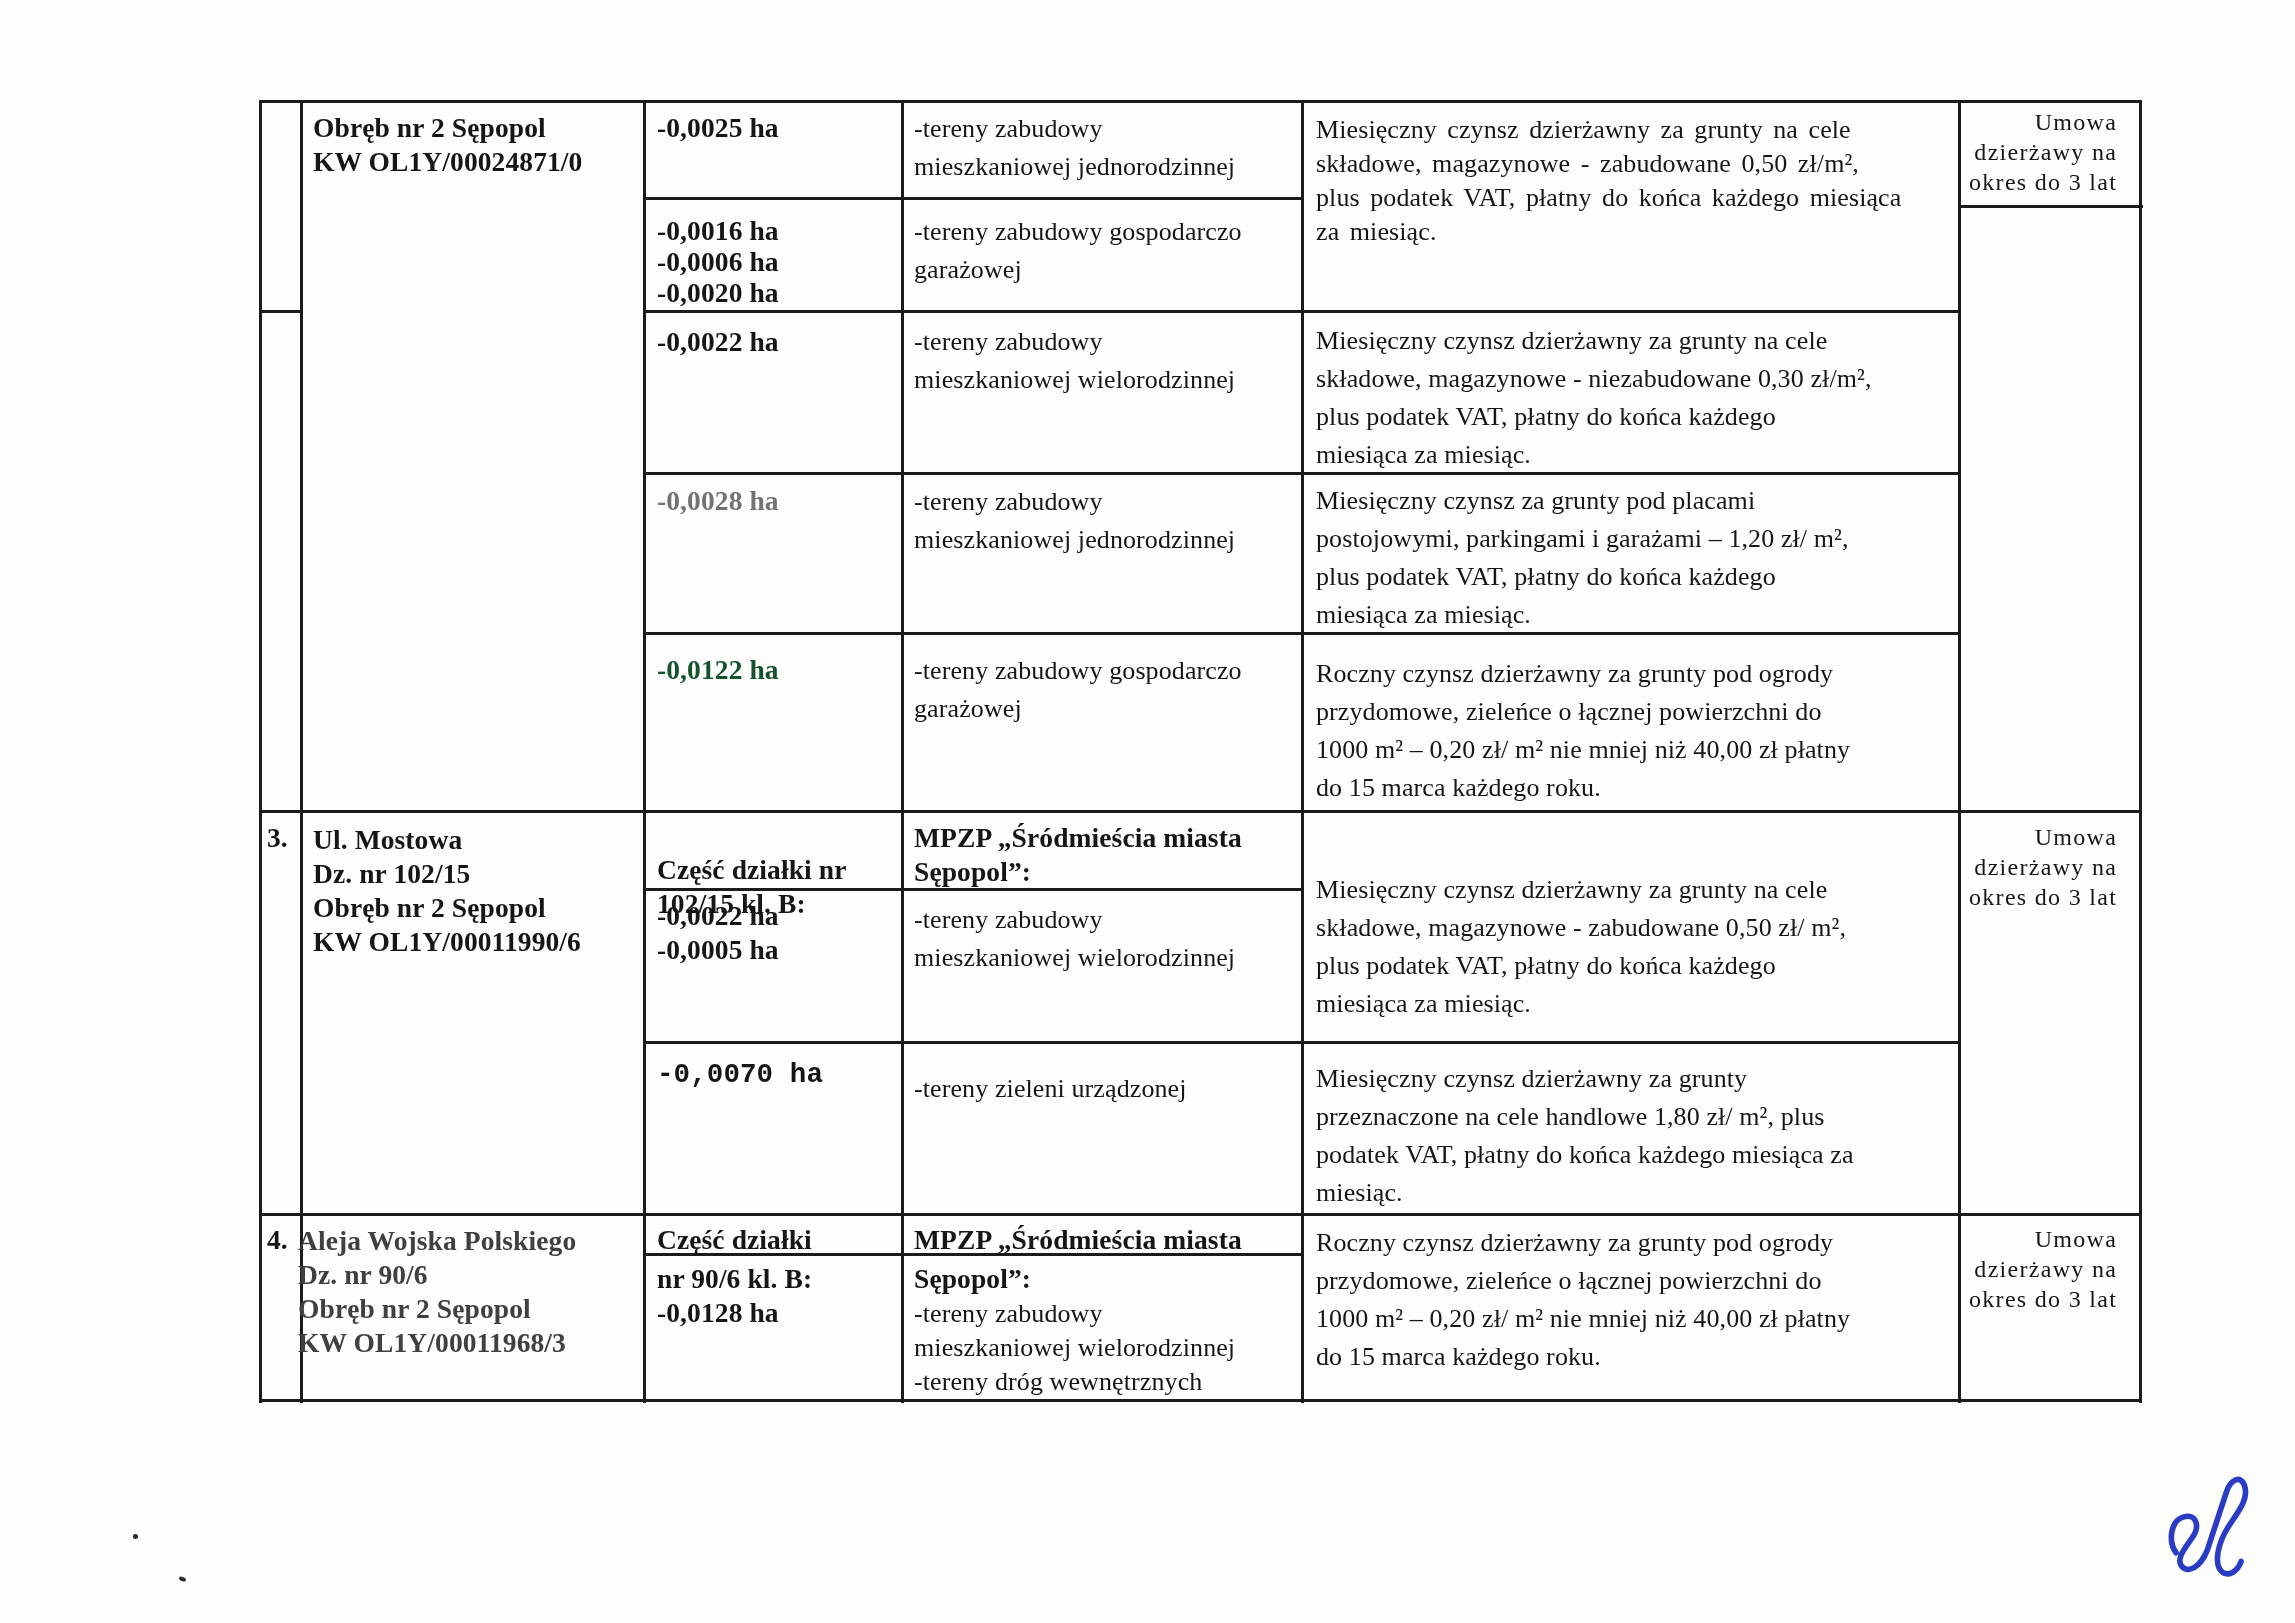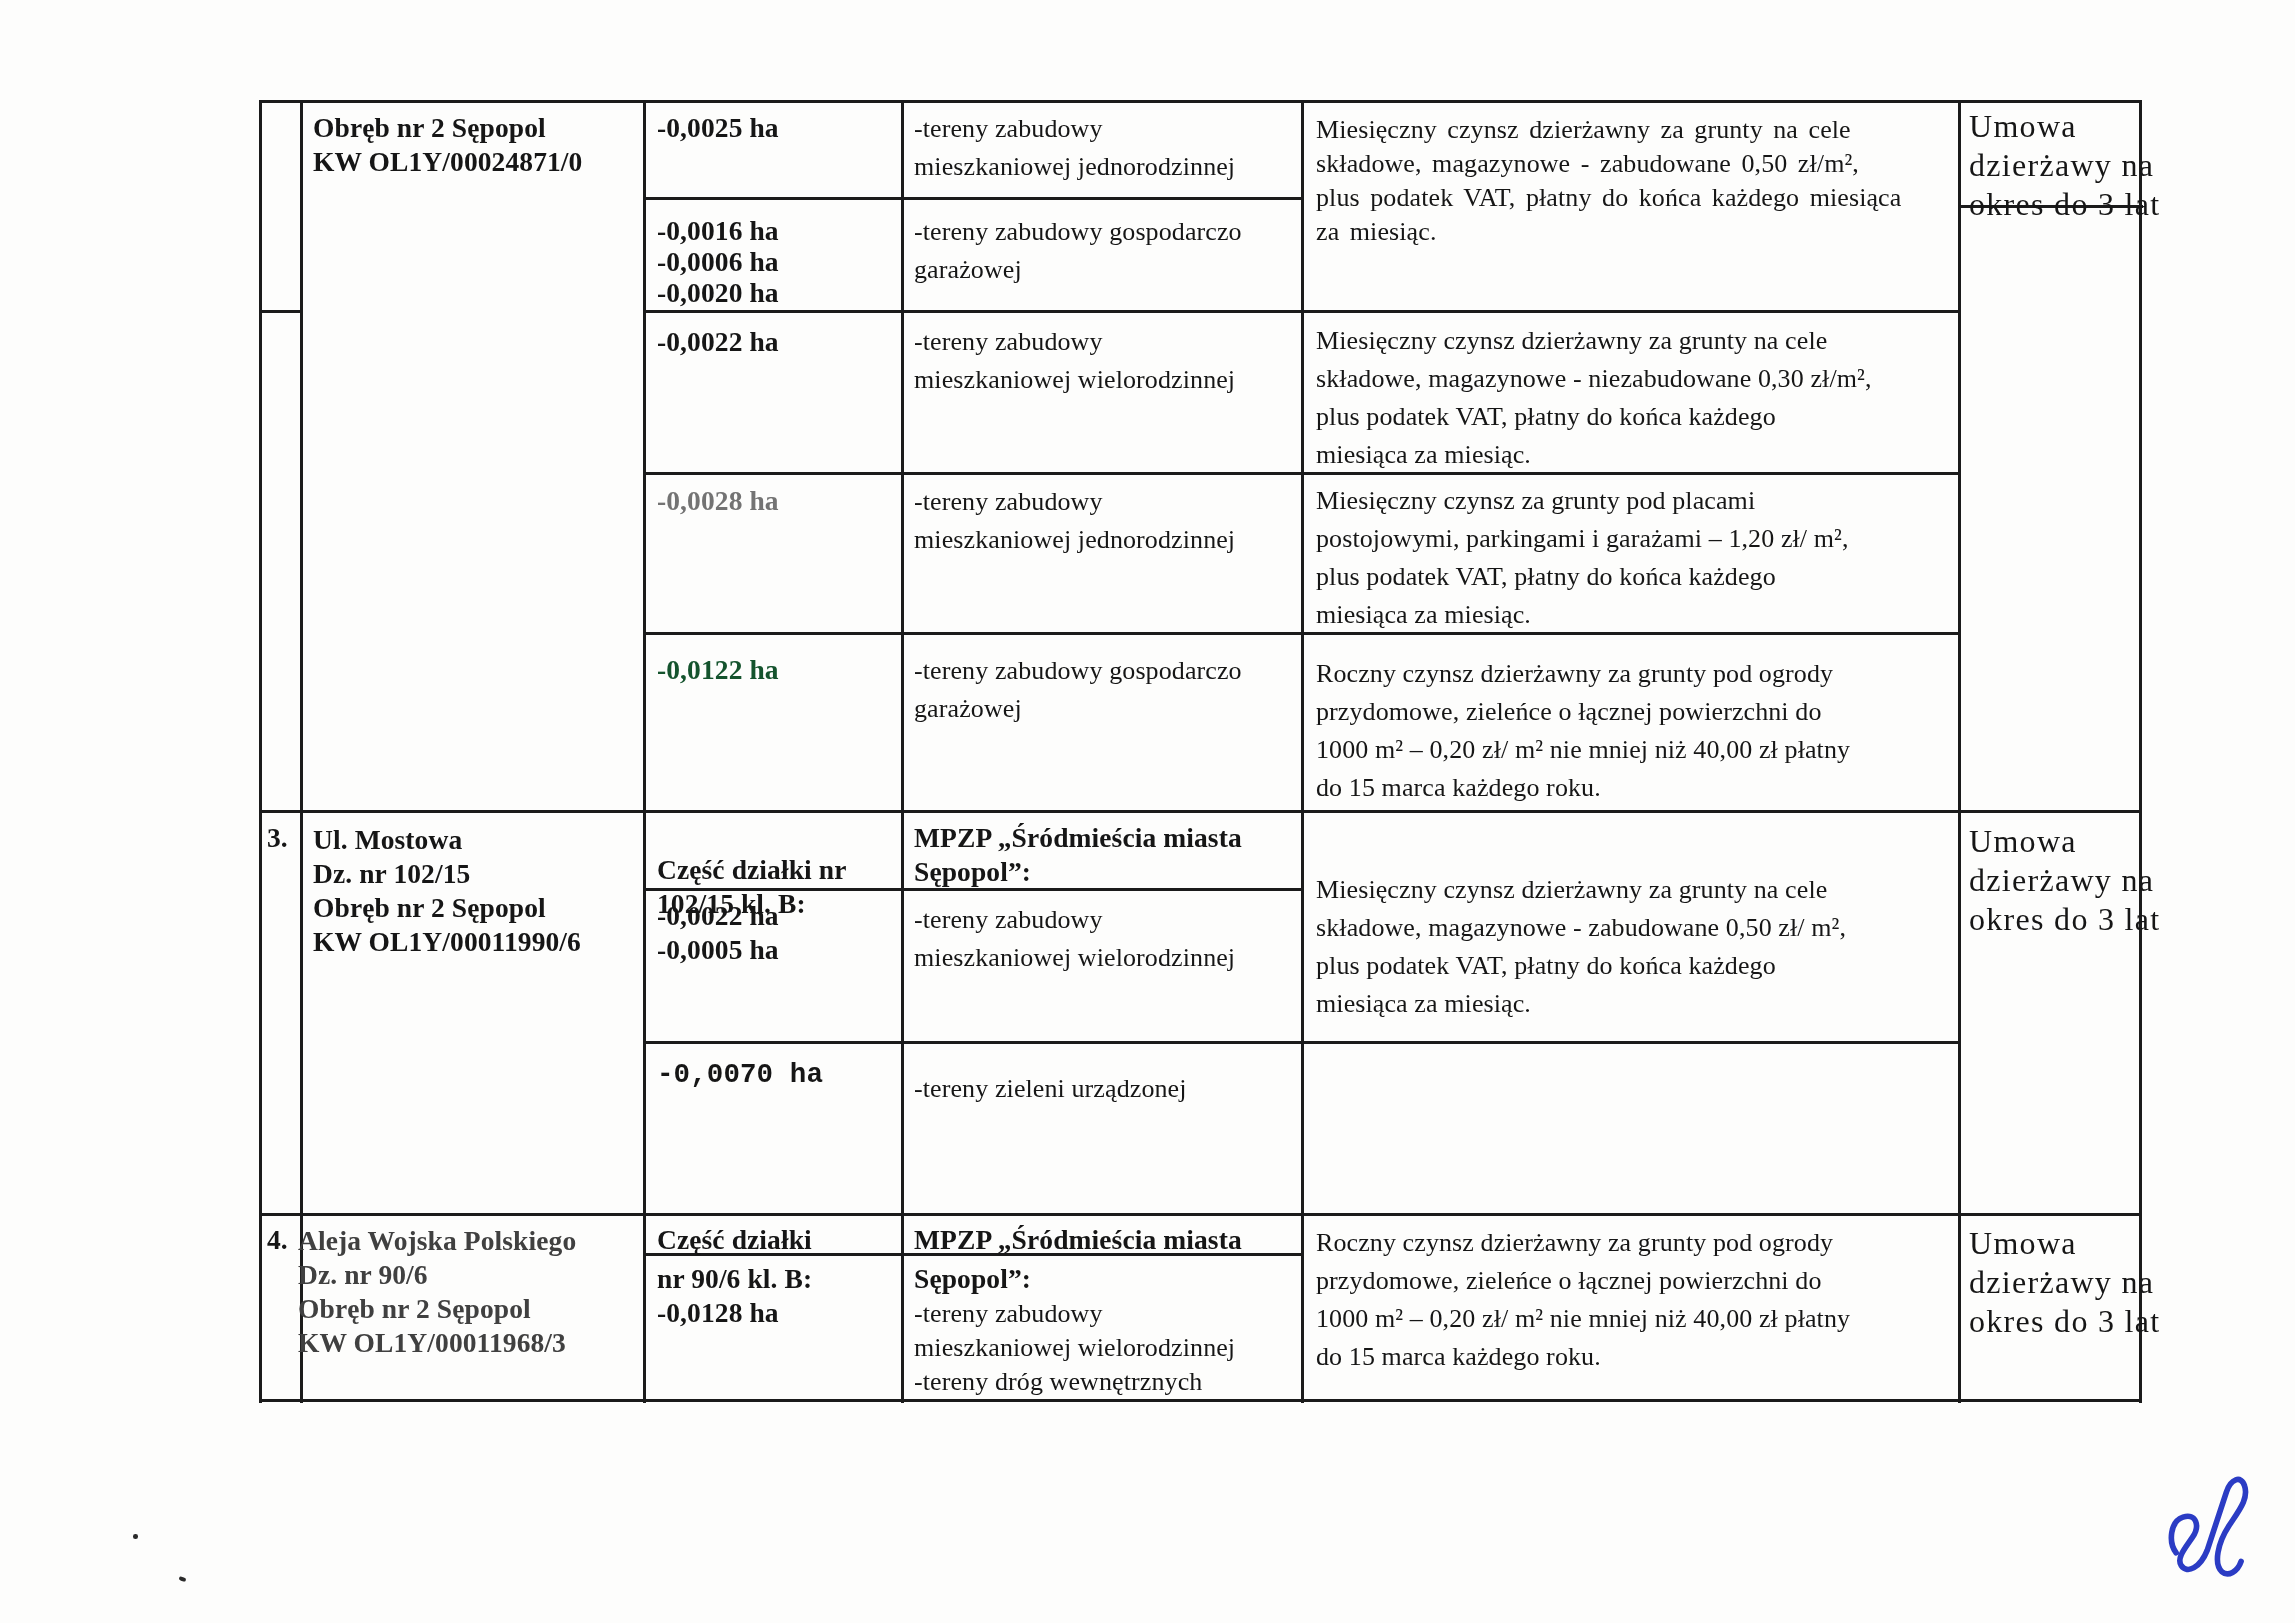--- a/index.html
+++ b/index.html
@@ -22,21 +22,21 @@
     color:#161616;
     font-size:26px;
     line-height:38px;
     letter-spacing:0.1px;
   }
   .b{font-weight:bold;font-size:27.5px;line-height:34px;}
   .lh48{line-height:31px;}
   .lh52{line-height:34px;}
   .lh58{line-height:38px;}
   .just{word-spacing:3.9px;line-height:34px;}
-  .contract{font-size:32px;line-height:39px;letter-spacing:1.3px;}
+  .contract{font-size:24px;line-height:30px;letter-spacing:1.3px;text-align:right;}
   .speck{position:absolute;background:#2a2a2a;border-radius:50%;}
   .sig{position:absolute;}
 </style>
 </head>
 <body>
 
 <div class="page" style="background: rgb(253, 253, 252); color: rgb(22, 22, 22);">
 
   <div class="hl" style="top: 100px; left: 259px; width: 1883px; background: rgb(27, 27, 27);"></div>
   <div class="hl" style="top: 197px; left: 643px; width: 661px; background: rgb(27, 27, 27);"></div>
@@ -121,20 +121,24 @@
 -0,0005 ha</div>
   <div class="cell" style="left: 914px; top: 901px; color: rgb(22, 22, 22);">-tereny zabudowy
 mieszkaniowej wielorodzinnej</div>
   <div class="cell lh58" style="left: 1316px; top: 871px; color: rgb(22, 22, 22);">Miesięczny czynsz dzierżawny za grunty na cele
 składowe, magazynowe - zabudowane 0,50 zł/ m²,
 plus podatek VAT, płatny do końca każdego
 miesiąca za miesiąc.</div>
 
   <div class="cell b" style="left: 657px; top: 1058px; color: rgb(22, 22, 22); font-family: Liberation Mono, monospace;">-0,0070 ha</div>
   <div class="cell" style="left: 914px; top: 1058px; color: rgb(22, 22, 22); margin-top: 12px;">-tereny zieleni urządzonej</div>
+  <div class="cell lh58" style="left: 1316px; top: 1060px; color: rgb(22, 22, 22);">Miesięczny czynsz dzierżawny za grunty
+przeznaczone na cele handlowe 1,80 zł/ m², plus
+podatek VAT, płatny do końca każdego miesiąca za
+miesiąc.</div>
 
   <div class="cell b" style="left: 267px; top: 1223px; color: rgb(22, 22, 22);">4.</div>
   <div class="cell b" style="left: 298px; top: 1224px; color: #404040;">Aleja Wojska Polskiego
 Dz. nr 90/6
 Obręb nr 2 Sępopol
 KW OL1Y/00011968/3</div>
   <div class="cell b" style="left: 657px; top: 1223px; color: rgb(22, 22, 22);">Część działki</div>
   <div class="cell b" style="left: 657px; top: 1262px; color: rgb(22, 22, 22);">nr 90/6 kl. B:
 -0,0128 ha</div>
   <div class="cell b" style="left: 914px; top: 1223px; color: rgb(22, 22, 22);">MPZP „Śródmieścia miasta</div>

